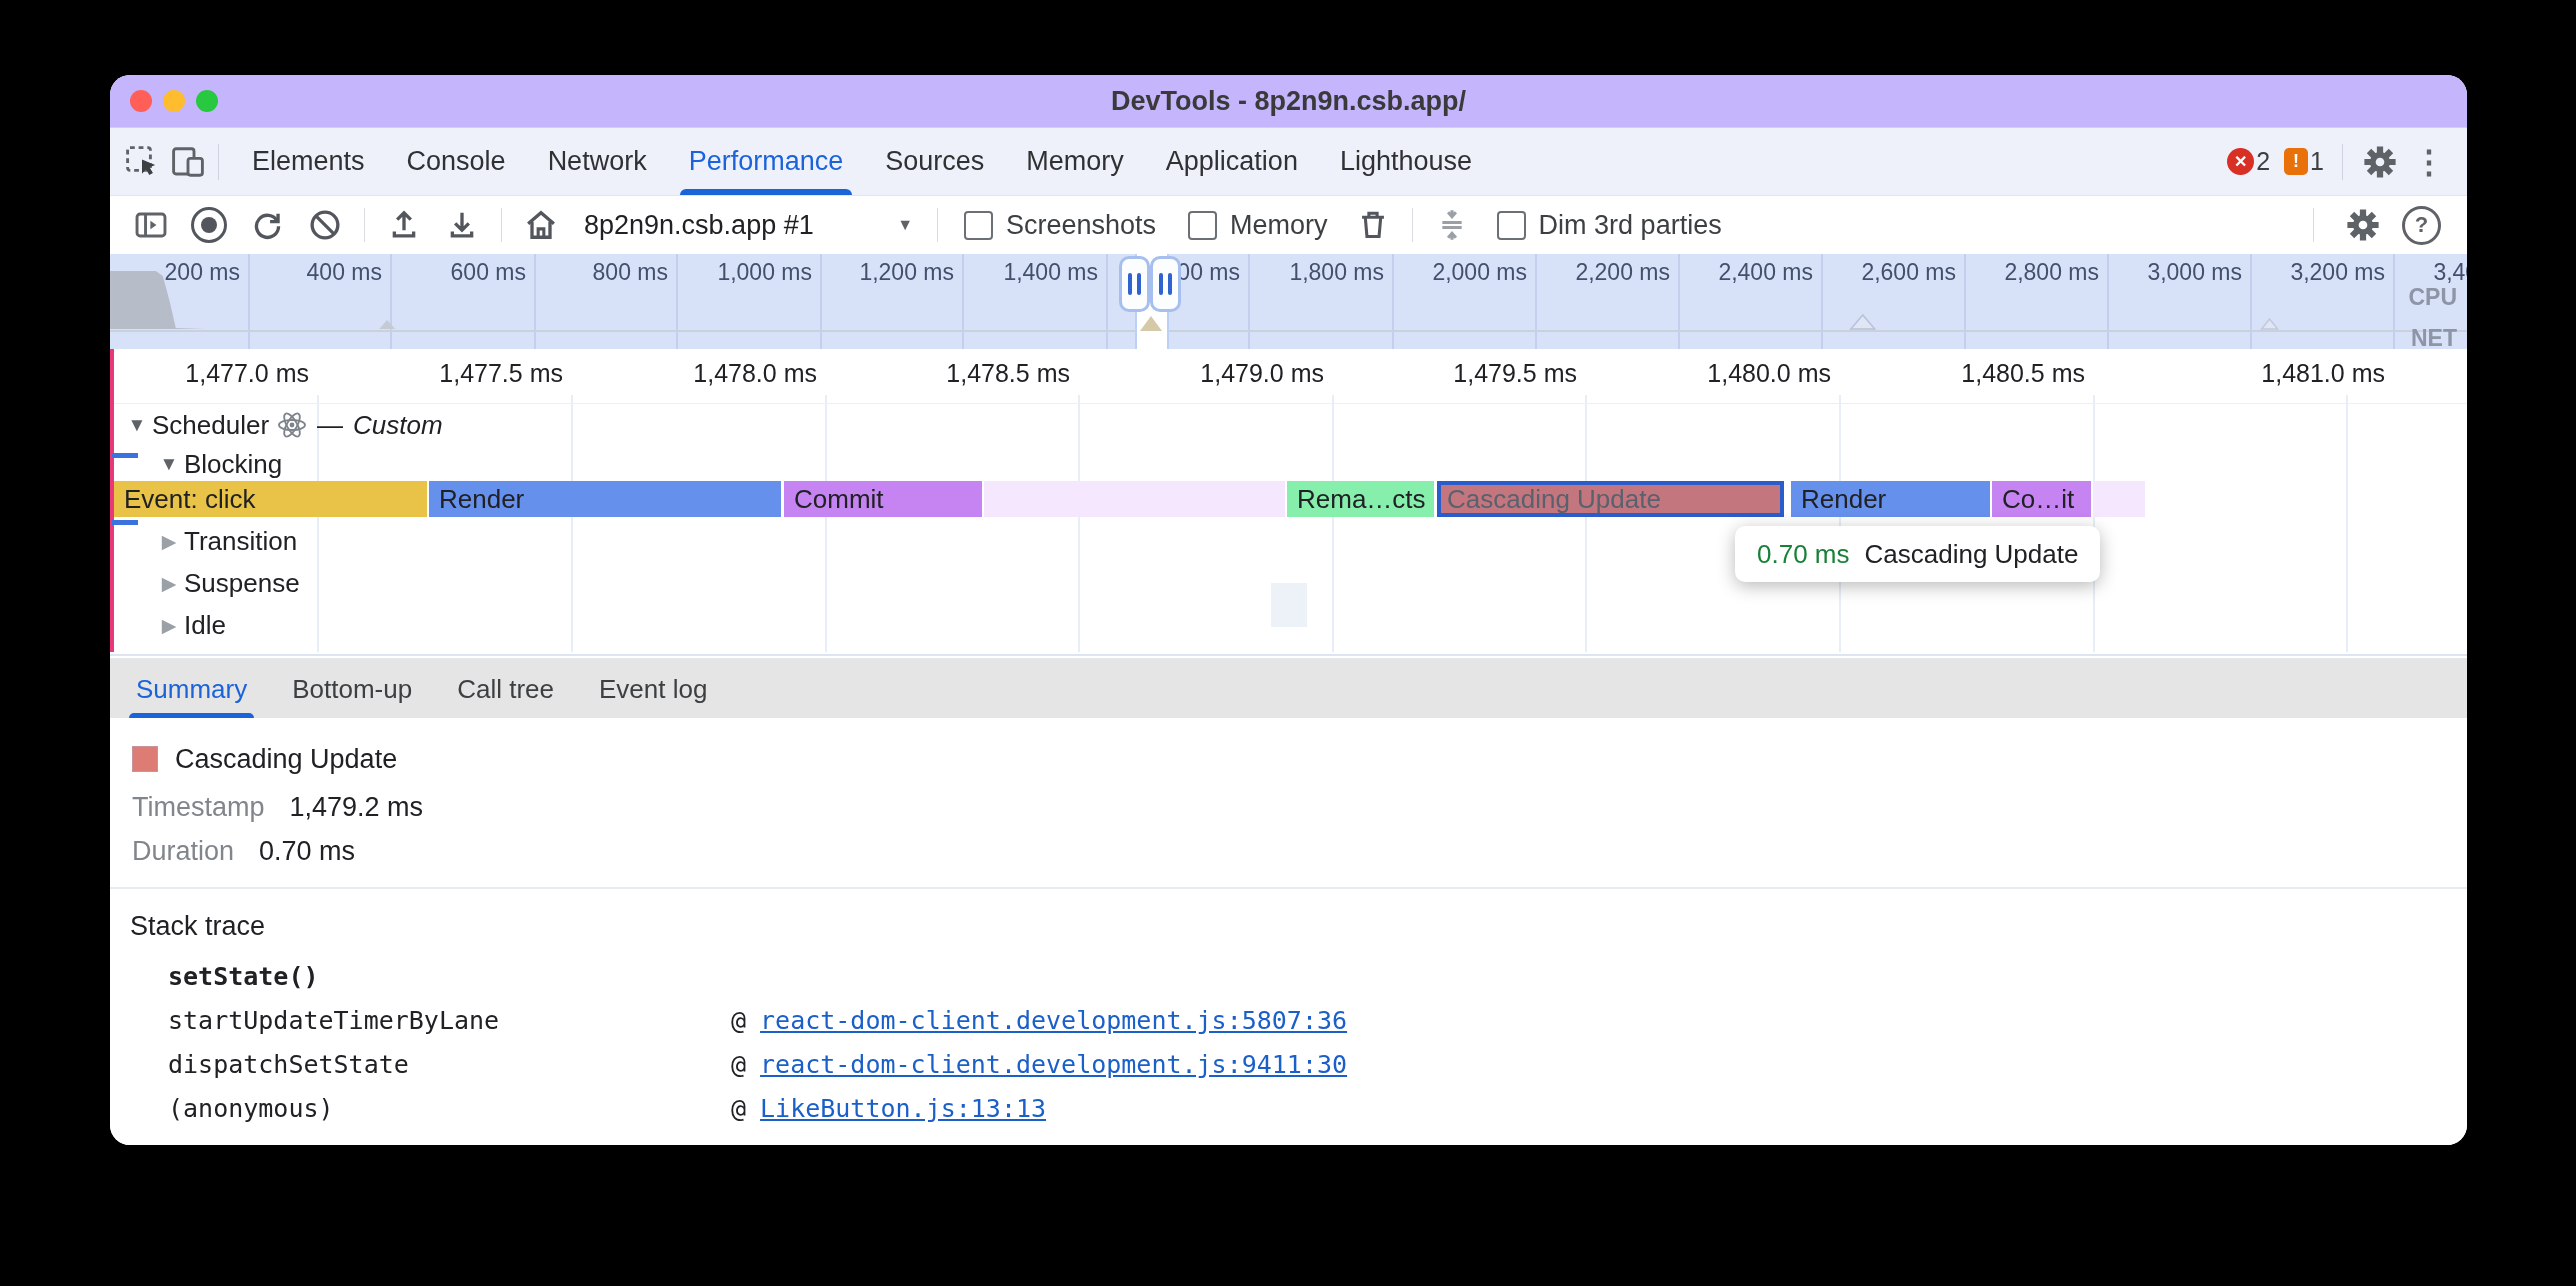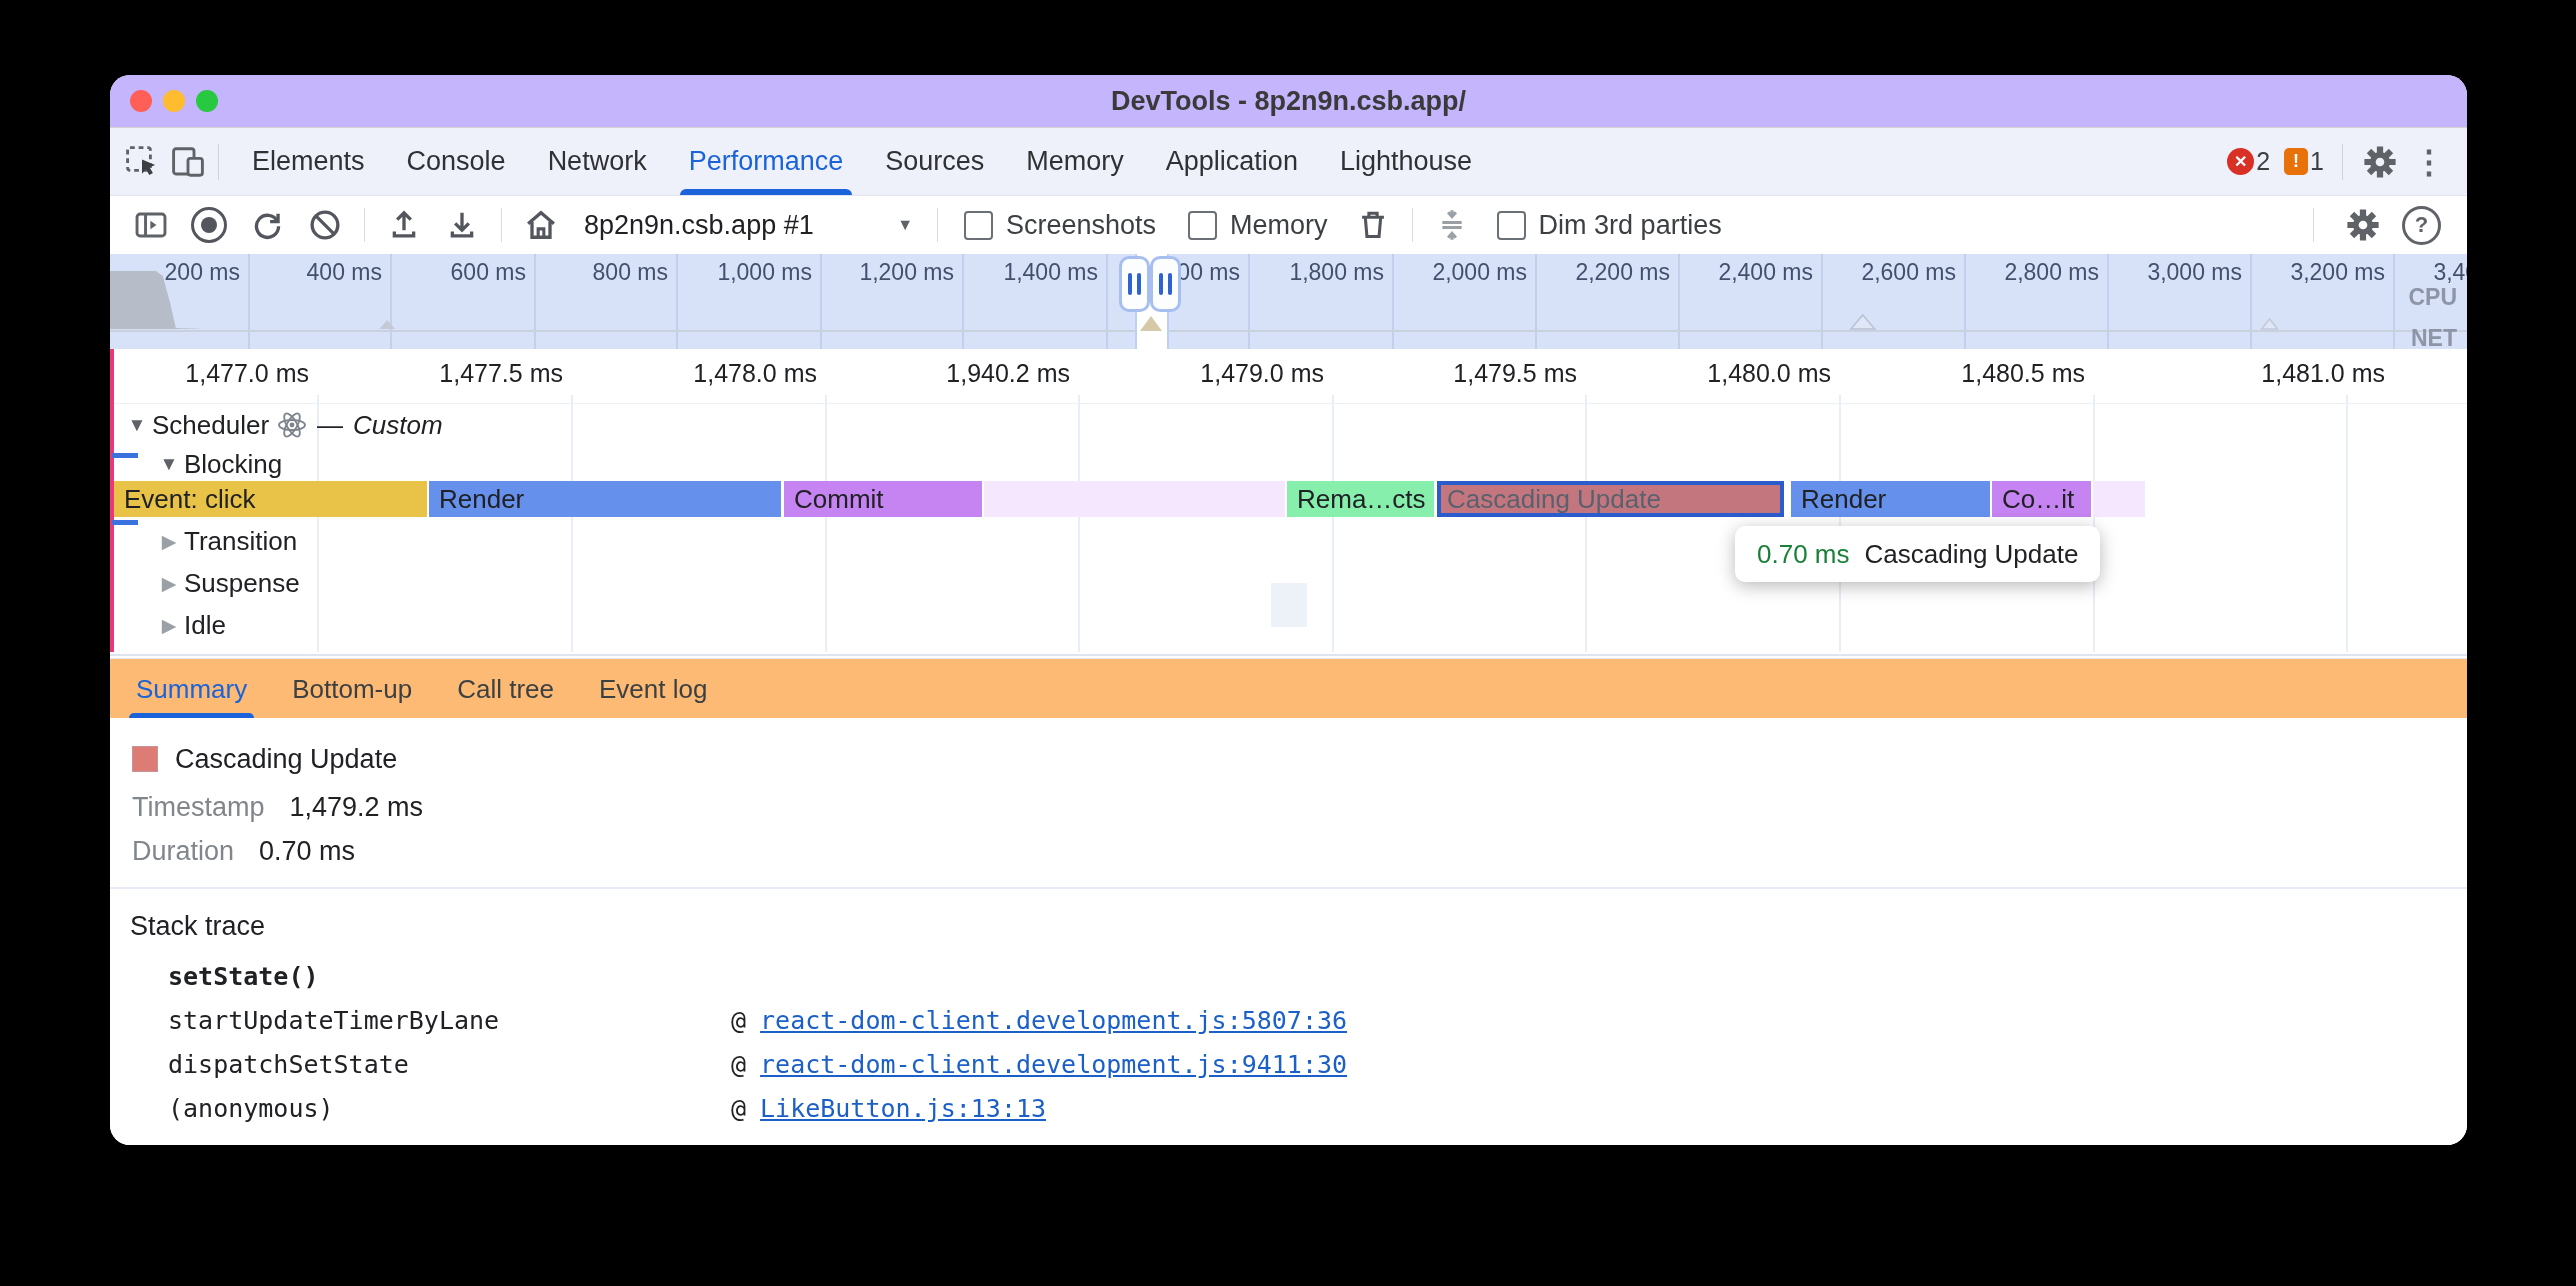--- a/index.html
+++ b/index.html
@@ -68,21 +68,21 @@
   .ghost-box{position:absolute;left:1161px;top:234px;width:36px;height:44px;background:#edf2f9;}
   .tooltip{position:absolute;left:1625px;top:177px;height:56px;background:#fff;border-radius:10px;box-shadow:0 4px 18px rgba(0,0,0,.28);display:flex;align-items:center;padding:0 22px;font-size:26px;white-space:nowrap;}
   .tt-val{color:#188038;margin-right:15px;}
   .tt-label{color:#202124;}
   .sched-header{position:absolute;top:56px;left:0;height:40px;display:flex;align-items:center;font-size:26px;color:#202124;}
   .atom{margin:0 10px 0 8px;}
   .dash-glyph{color:#202124;margin-right:10px;}
   .custom{font-style:italic;}
 
   
-  .dtabbar{position:absolute;top:583px;left:0;right:0;height:60px;background:#fdba74;border-top:1px solid #e3e7f0;display:flex;align-items:center;padding-left:26px;}
+  .dtabbar{position:absolute;top:583px;left:0;right:0;height:60px;background:#e5e5e5;border-top:1px solid #e3e7f0;display:flex;align-items:center;padding-left:26px;}
   .dtab{position:relative;height:100%;display:flex;align-items:center;margin-right:45px;font-size:26px;color:#3c4043;}
   .dtab.selected{color:#1a63d9;}
   .dtab.selected::after{content:"";position:absolute;left:-7px;right:-7px;bottom:0;height:6px;border-radius:5px 5px 0 0;background:#1a63d9;}
 
   
   .summary{position:absolute;top:643px;left:0;right:0;bottom:0;background:#fff;font-size:27px;color:#202124;}
   .legend-row{position:absolute;top:26px;left:22px;display:flex;align-items:center;height:30px;}
   .swatch{width:26px;height:26px;margin-right:17px;border:1px solid #c9939b;box-sizing:border-box;}
   .kv{position:absolute;left:22px;display:flex;gap:25px;height:30px;align-items:center;}
   .kv .k{color:#80868b;}
@@ -330,21 +330,21 @@
 
     <div class="timeline">
       <div>
           <div class="tl-grid" style="left: 207px;"></div>
           <div class="tl-label" style="left: 199px;">1,477.0 ms</div>
           <div class="tl-grid" style="left: 461px;"></div>
           <div class="tl-label" style="left: 453px;">1,477.5 ms</div>
           <div class="tl-grid" style="left: 715px;"></div>
           <div class="tl-label" style="left: 707px;">1,478.0 ms</div>
           <div class="tl-grid" style="left: 968px;"></div>
-          <div class="tl-label" style="left: 960px;">1,940.2 ms</div>
+          <div class="tl-label" style="left: 960px;">1,478.5 ms</div>
           <div class="tl-grid" style="left: 1222px;"></div>
           <div class="tl-label" style="left: 1214px;">1,479.0 ms</div>
           <div class="tl-grid" style="left: 1475px;"></div>
           <div class="tl-label" style="left: 1467px;">1,479.5 ms</div>
           <div class="tl-grid" style="left: 1729px;"></div>
           <div class="tl-label" style="left: 1721px;">1,480.0 ms</div>
           <div class="tl-grid" style="left: 1983px;"></div>
           <div class="tl-label" style="left: 1975px;">1,480.5 ms</div>
           <div class="tl-grid" style="left: 2236px;"></div>
           <div class="tl-label" style="left: 2228px; margin-left: 47px;">1,481.0 ms</div>

